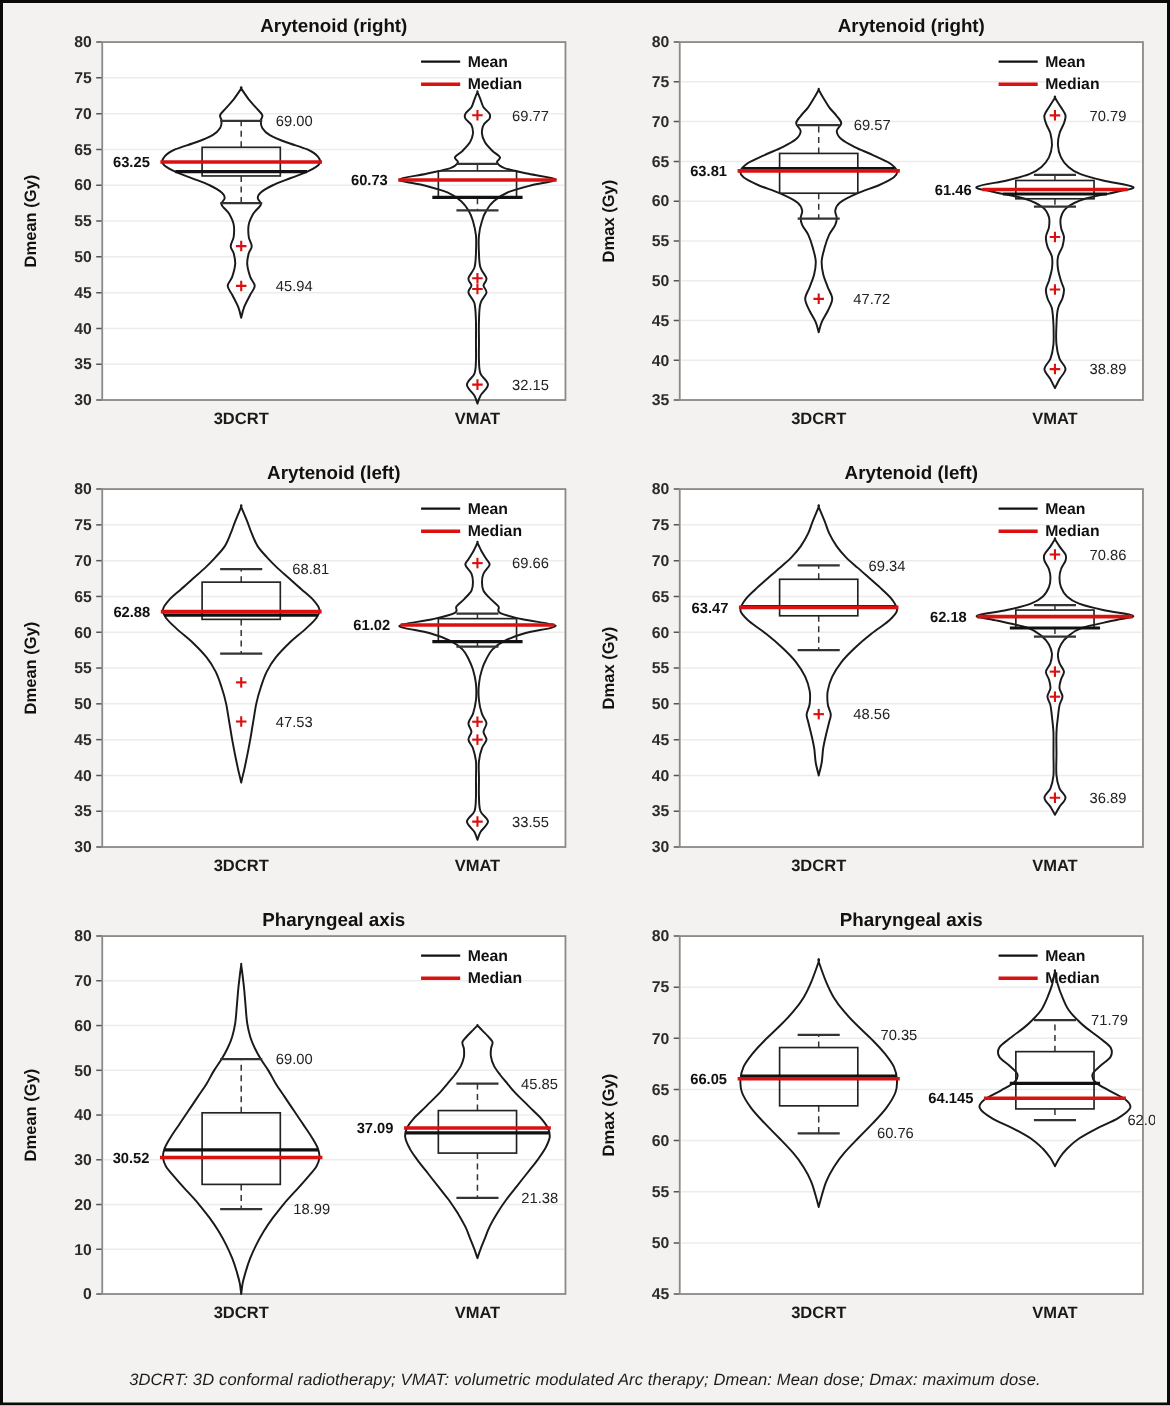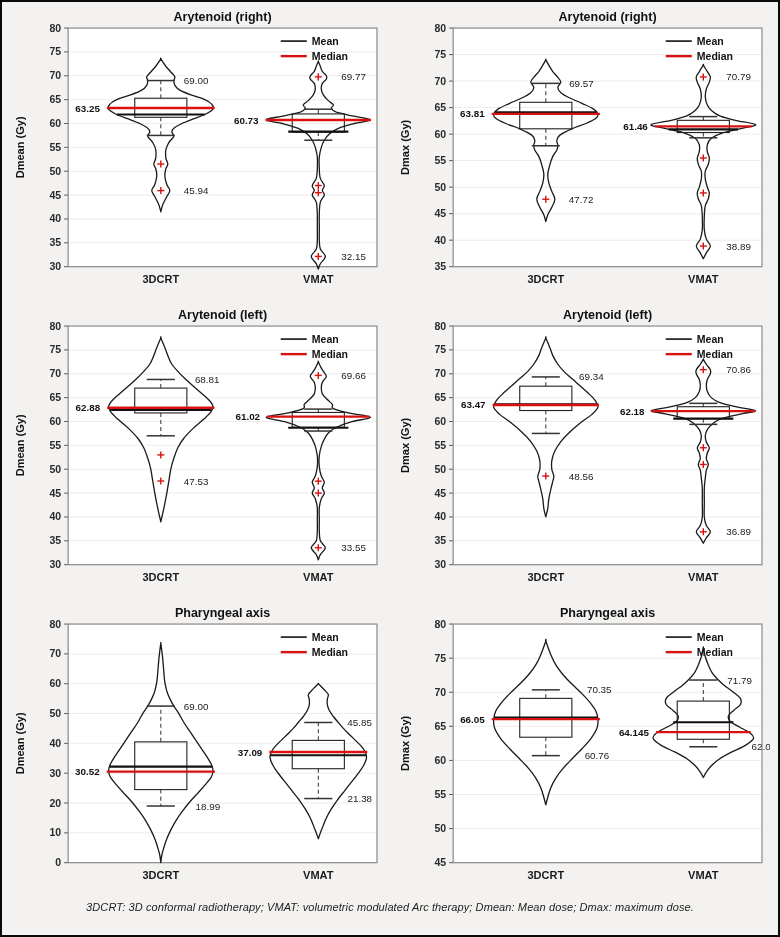--- a/index.html
+++ b/index.html
@@ -9,21 +9,21 @@
     padding:6px 8px 2px 8px;
     font-family:"Liberation Sans", sans-serif;
   }
   .grid{
     display:grid;
     grid-template-columns:1fr 1fr;
     column-gap:10px;row-gap:5px;
   }
   .grid svg{display:block;width:100%;height:auto;}
   .footnote{
-    margin-top:5px;
+    margin-top:18px;
     font-size:11px;font-style:italic;color:#1c1c1c;
     text-align:center;letter-spacing:0.1px;
   }
 </style>
 </head>
 <body>
 
 <div class="page">
   <div class="grid">
     <svg viewBox="0 0 374 292">

